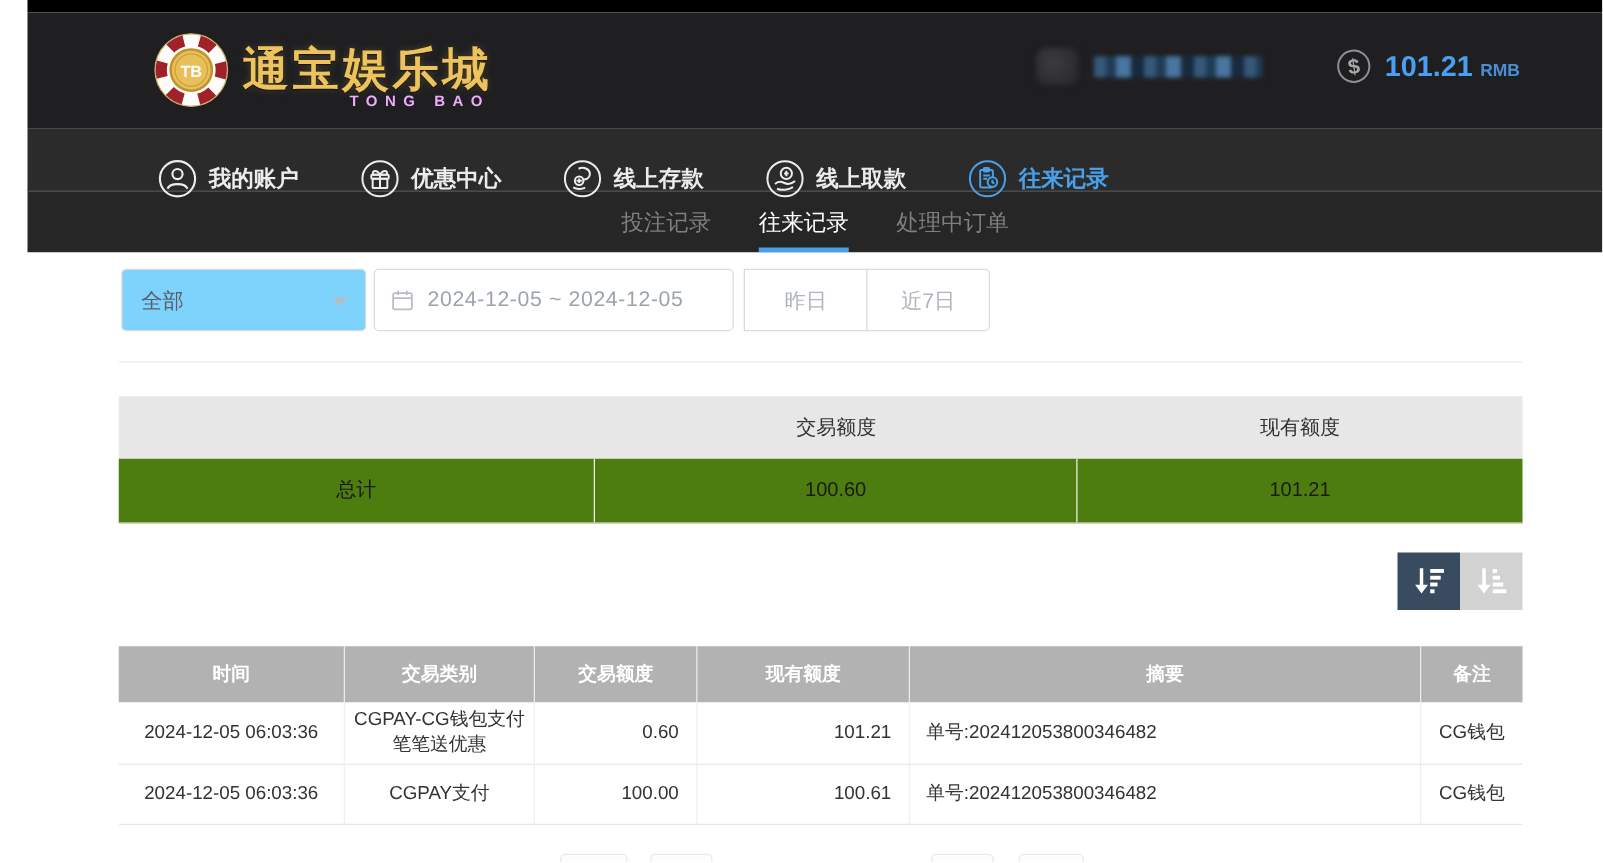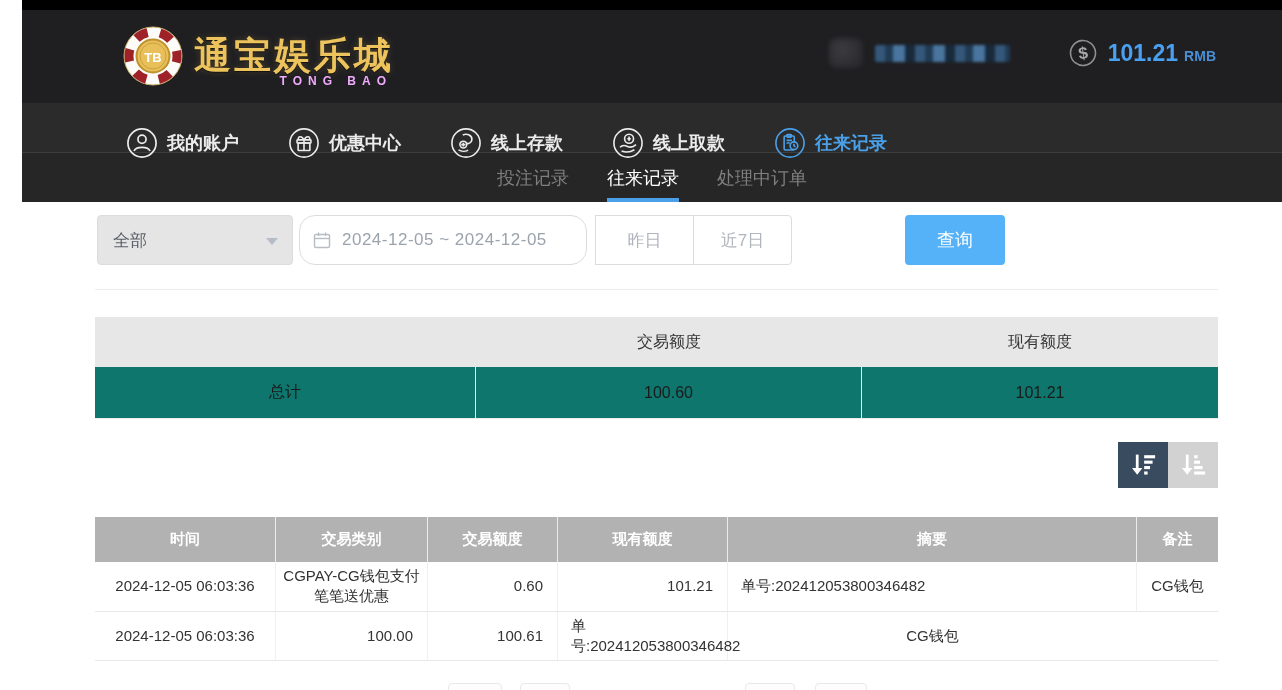--- a/index.html
+++ b/index.html
@@ -51,45 +51,45 @@
 
   .subnav { height:49px; background:#262626; display:flex; justify-content:center; align-items:stretch; gap:38px; }
   .subtab { position:relative; display:flex; align-items:center; font-size:18px; color:#7f7f7f; cursor:pointer; }
   .subtab.active { color:#ffffff; }
   .subtab.active::after { content:""; position:absolute; left:0; right:0; bottom:0; height:4px; background:#4aa0e8; }
 
   
   .content { position:relative; height:487px; background:#fff; }
 
   .select-box { position:absolute; left:75px; top:13px; width:196px; height:50px; border:1px solid #dcdcdc; border-radius:4px;
-    display:flex; align-items:center; padding:0 15px; font-size:17px; color:#5a5e66; cursor:pointer; background:#e5e5e5;font-family:Liberation Serif, serif; }
+    display:flex; align-items:center; padding:0 15px; font-size:17px; color:#5a5e66; cursor:pointer; background:#7dd3fc;font-family:Liberation Serif, serif; }
   .caret { position:absolute; right:14px; top:22px; width:0; height:0; border-left:6px solid transparent; border-right:6px solid transparent; border-top:7px solid #b6bcc6; }
 
-  .date-box { position:absolute; left:277px; top:13px; width:288px; height:50px; border:1px solid #dcdcdc; border-radius:16px;
+  .date-box { position:absolute; left:277px; top:13px; width:288px; height:50px; border:1px solid #dcdcdc; border-radius:4px;
     display:flex; align-items:center; padding:0 12px; background:#fff; cursor:pointer; }
   .date-text { margin-left:10px; font-size:17px; color:#9ba3ad; letter-spacing:.5px; }
 
   .range-group { position:absolute; left:573px; top:13px; display:flex; }
   .qr-btn { width:99px; height:50px; background:#fff; border:1px solid #dcdcdc; color:#b0b5bd; font-size:17px;
     display:flex; align-items:center; justify-content:center; cursor:pointer; }
   .qr-btn + .qr-btn { margin-left:-1px; }
   .qr-btn.first { border-radius:4px 0 0 4px; }
   .qr-btn.last { border-radius:0 4px 4px 0; }
   .qr-btn.active { border-color:#54aef5; color:#54aef5; position:relative; z-index:2; border-radius:4px; }
 
   .search-btn { position:absolute; left:883px; top:13px; width:100px; height:50px; background:#55b2f8; border:none; border-radius:4px;
     color:#fff; font-size:18px; cursor:pointer; font-family:inherit; }
 
   .thin-rule { position:absolute; left:73px; top:87px; width:1123px; height:1px; background:#ececec; }
 
   
   .summary { position:absolute; left:73px; top:115px; width:1123px; }
   .summary-head { display:grid; grid-template-columns:381px 386px 356px; background:#e7e7e7; height:50px; }
   .summary-head div { display:flex; align-items:center; justify-content:center; font-size:16px; color:#333; }
-  .summary-row { display:grid; grid-template-columns:381px 386px 356px; height:52px; border-bottom:1px solid #ededed; background:#0f766e; }
+  .summary-row { display:grid; grid-template-columns:381px 386px 356px; height:52px; border-bottom:1px solid #ededed; background:#4d7c0f; }
   .summary-row div { display:flex; align-items:center; justify-content:center; font-size:16px; color:#1a1a1a; border-right:1px solid #f0f0f0; }
   .summary-row div:last-child { border-right:none; }
 
   
   .sort-btn { position:absolute; top:240px; width:50px; height:46px; display:flex; align-items:center; justify-content:center; cursor:pointer; }
   .sort-desc { left:1096px; background:#394b5f; }
   .sort-asc { left:1146px; background:#d2d2d2; }
 
   
   .dtable { position:absolute; left:73px; top:315px; width:1123px; }
@@ -218,21 +218,20 @@
             <line x1="13.5" y1="2.5" x2="13.5" y2="6"></line>
         </svg>
         <span class="date-text">2024-12-05 ~ 2024-12-05</span>
       </div>
 
       <div class="range-group">
         <button class="qr-btn">昨日</button>
         <button class="qr-btn last">近7日</button>
       </div>
 
-      <button class="search-btn">查询</button>
 
       <div class="thin-rule"></div>
 
       <div class="summary">
         <div class="summary-head">
           <div></div>
           <div>交易额度</div>
           <div>现有额度</div>
         </div>
         <div class="summary-row">
@@ -275,20 +274,21 @@
         <div class="dt-row">
           <div class="cell-time">2024-12-05 06:03:36</div>
           <div class="cell-type">CGPAY-CG钱包支付笔笔送优惠</div>
           <div class="cell-amount">0.60</div>
           <div class="cell-balance">101.21</div>
           <div class="cell-summary">单号:202412053800346482</div>
           <div class="cell-note">CG钱包</div>
         </div>
         <div class="dt-row">
           <div class="cell-time">2024-12-05 06:03:36</div>
+          <div class="cell-type">CGPAY支付</div>
           <div class="cell-amount">100.00</div>
           <div class="cell-balance">100.61</div>
           <div class="cell-summary">单号:202412053800346482</div>
           <div class="cell-note">CG钱包</div>
         </div>
       </div>
 
       <button class="pg-btn pg1"></button>
       <button class="pg-btn pg2"></button>
       <button class="pg-btn pg3"></button>

